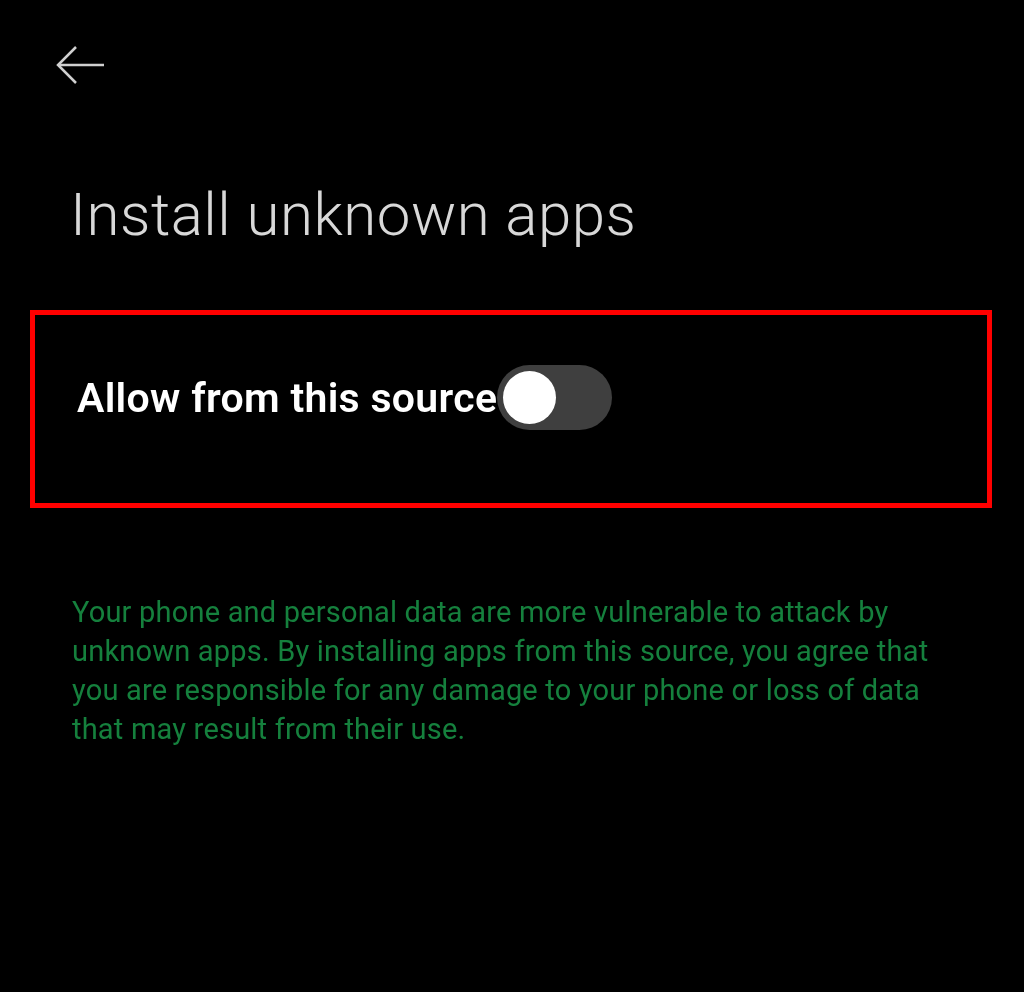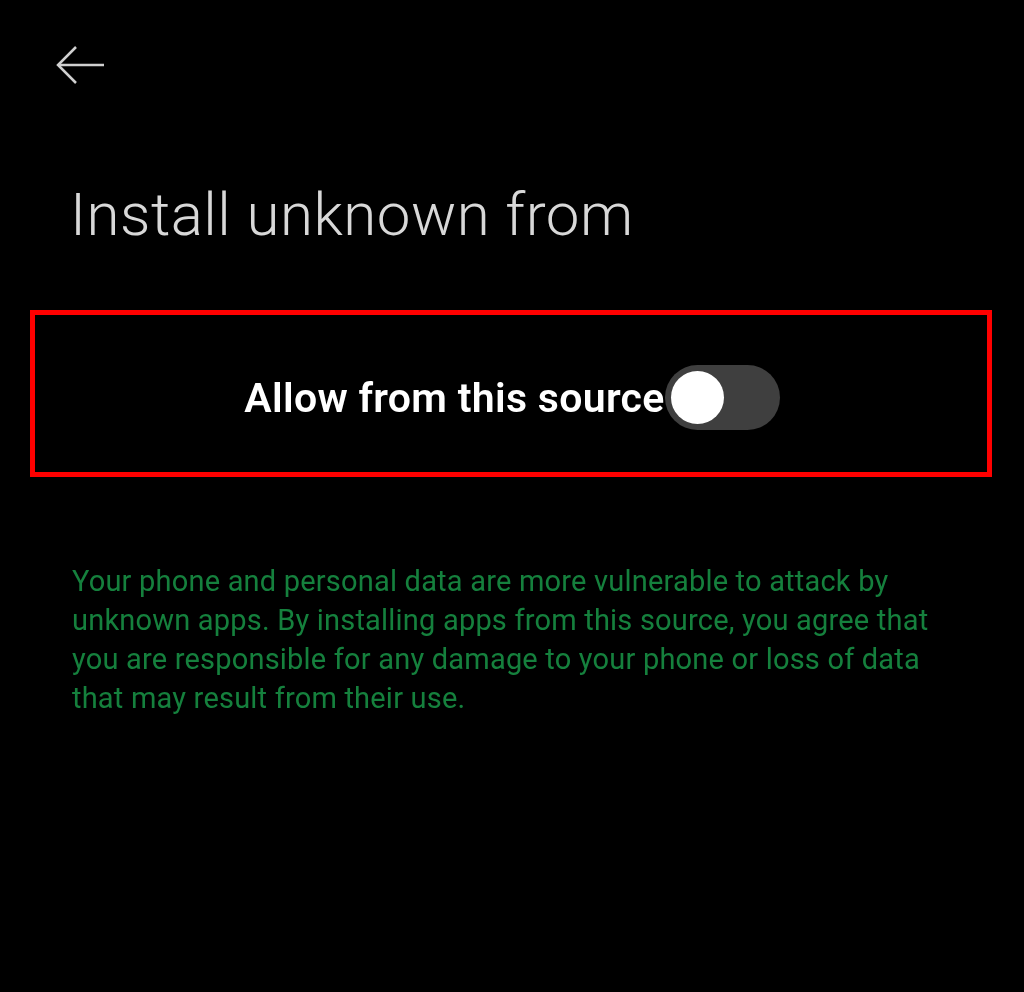--- a/index.html
+++ b/index.html
@@ -34,24 +34,24 @@
     .title {
       font-size: 60px;
       font-weight: 300;
       color: #d8d8d8;
       padding: 65px 0 30px 70px;
       letter-spacing: 0.5px;
     }
     .setting-row {
       margin: 30px 32px 0 30px;
       border: 5px solid #ff0000;
-      padding: 50px 40px 42px 42px;
+      padding: 50px 40px 73px 42px;
       display: flex;
       align-items: center;
-      justify-content: center;
+      justify-content: flex-start;
     }
     .setting-label {
       font-size: 41px;
       font-weight: 600;
       color: #ffffff;
       letter-spacing: 0.3px;
     }
     .toggle {
       position: relative;
       width: 115px;
@@ -84,21 +84,21 @@
 
 <div class="header">
   <div class="back-arrow">
     <svg viewBox="0 0 58 50">
       <line x1="8" y1="25" x2="54" y2="25"></line>
       <polyline points="26,7 8,25 26,43"></polyline>
     </svg>
   </div>
 </div>
 
-<h1 class="title">Install unknown from</h1>
+<h1 class="title">Install unknown apps</h1>
 
 <div class="setting-row">
   <div class="setting-label">Allow from this source</div>
   <div class="toggle">
     <div class="toggle-knob"></div>
   </div>
 </div>
 
 <div class="description">Your phone and personal data are more vulnerable to attack by unknown apps. By installing apps from this source, you agree that you are responsible for any damage to your phone or loss of data that may result from their use.</div>
 

